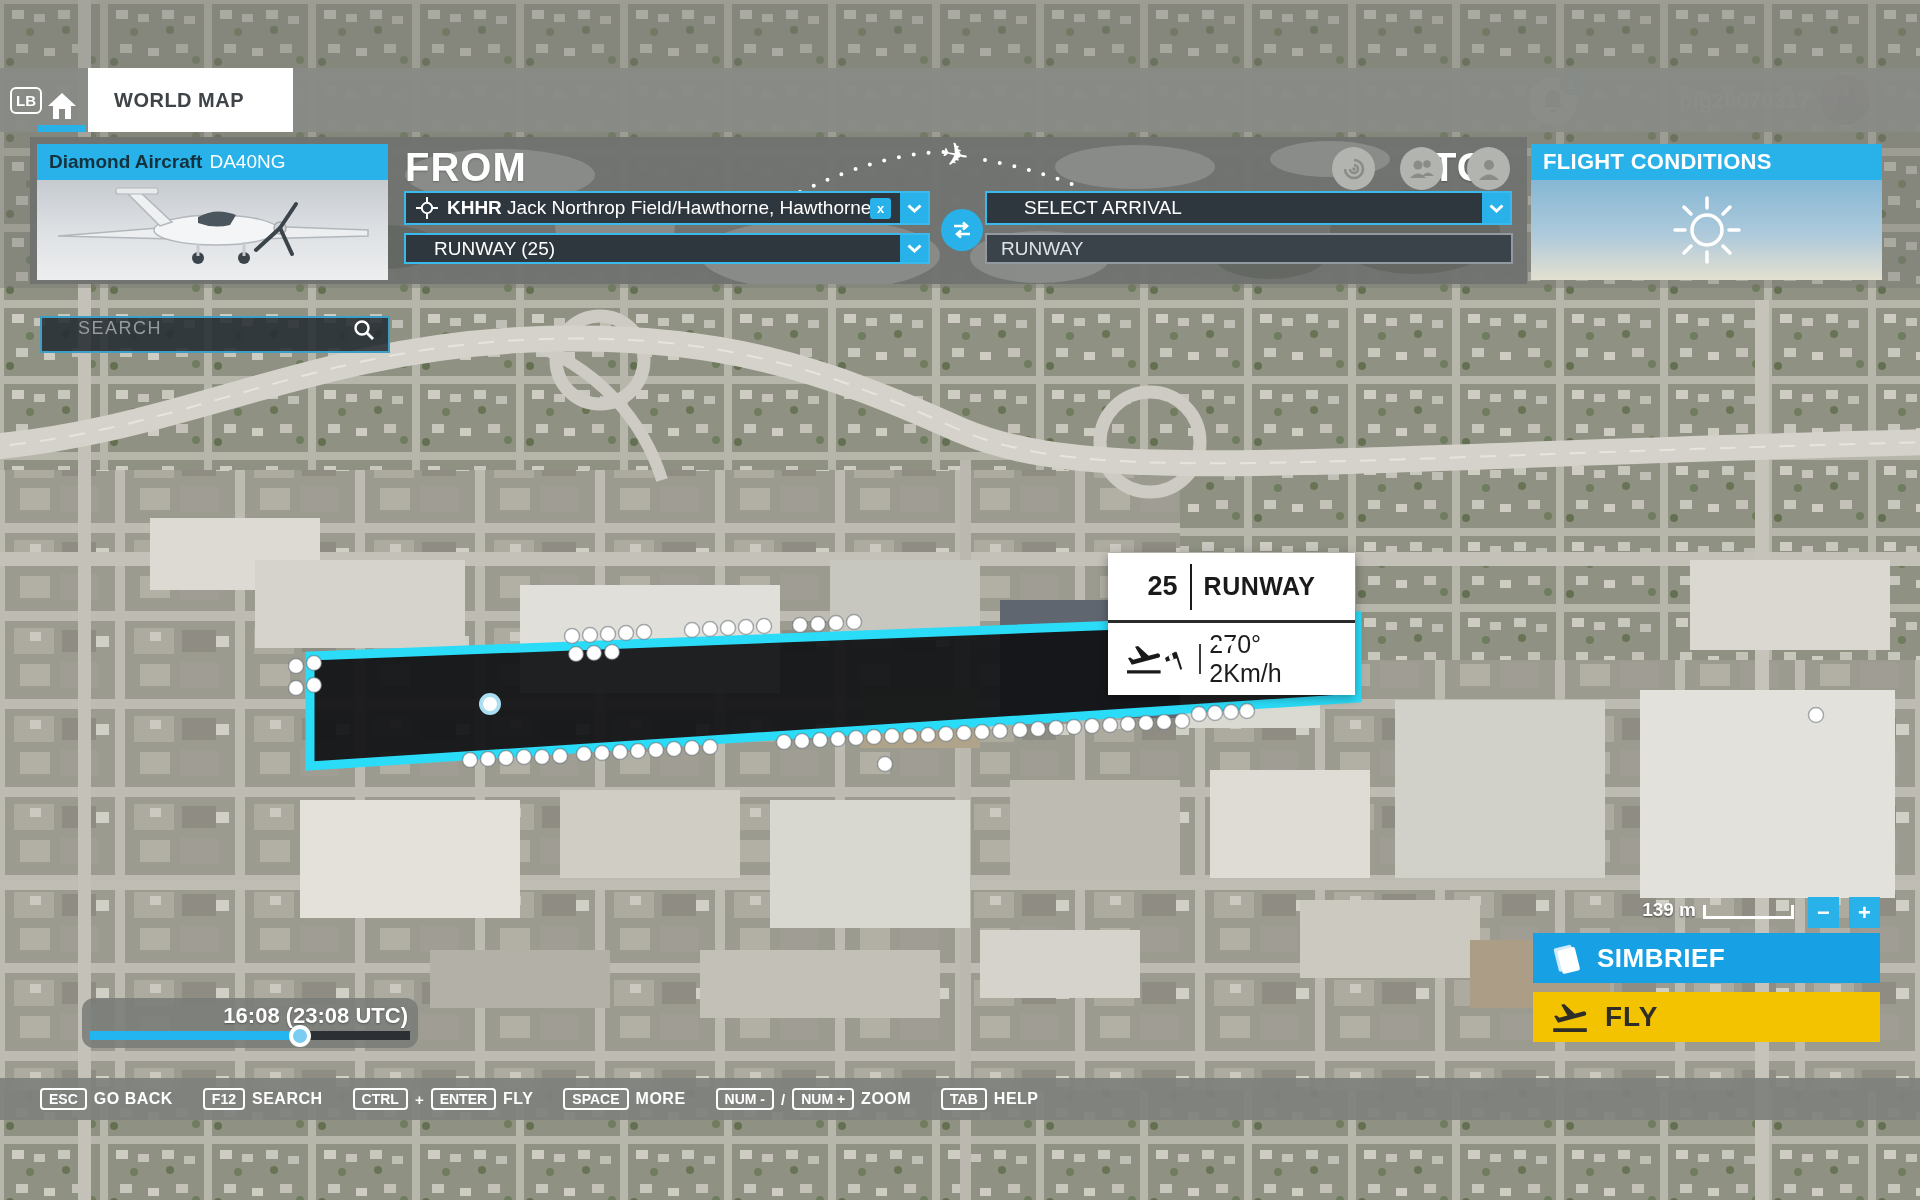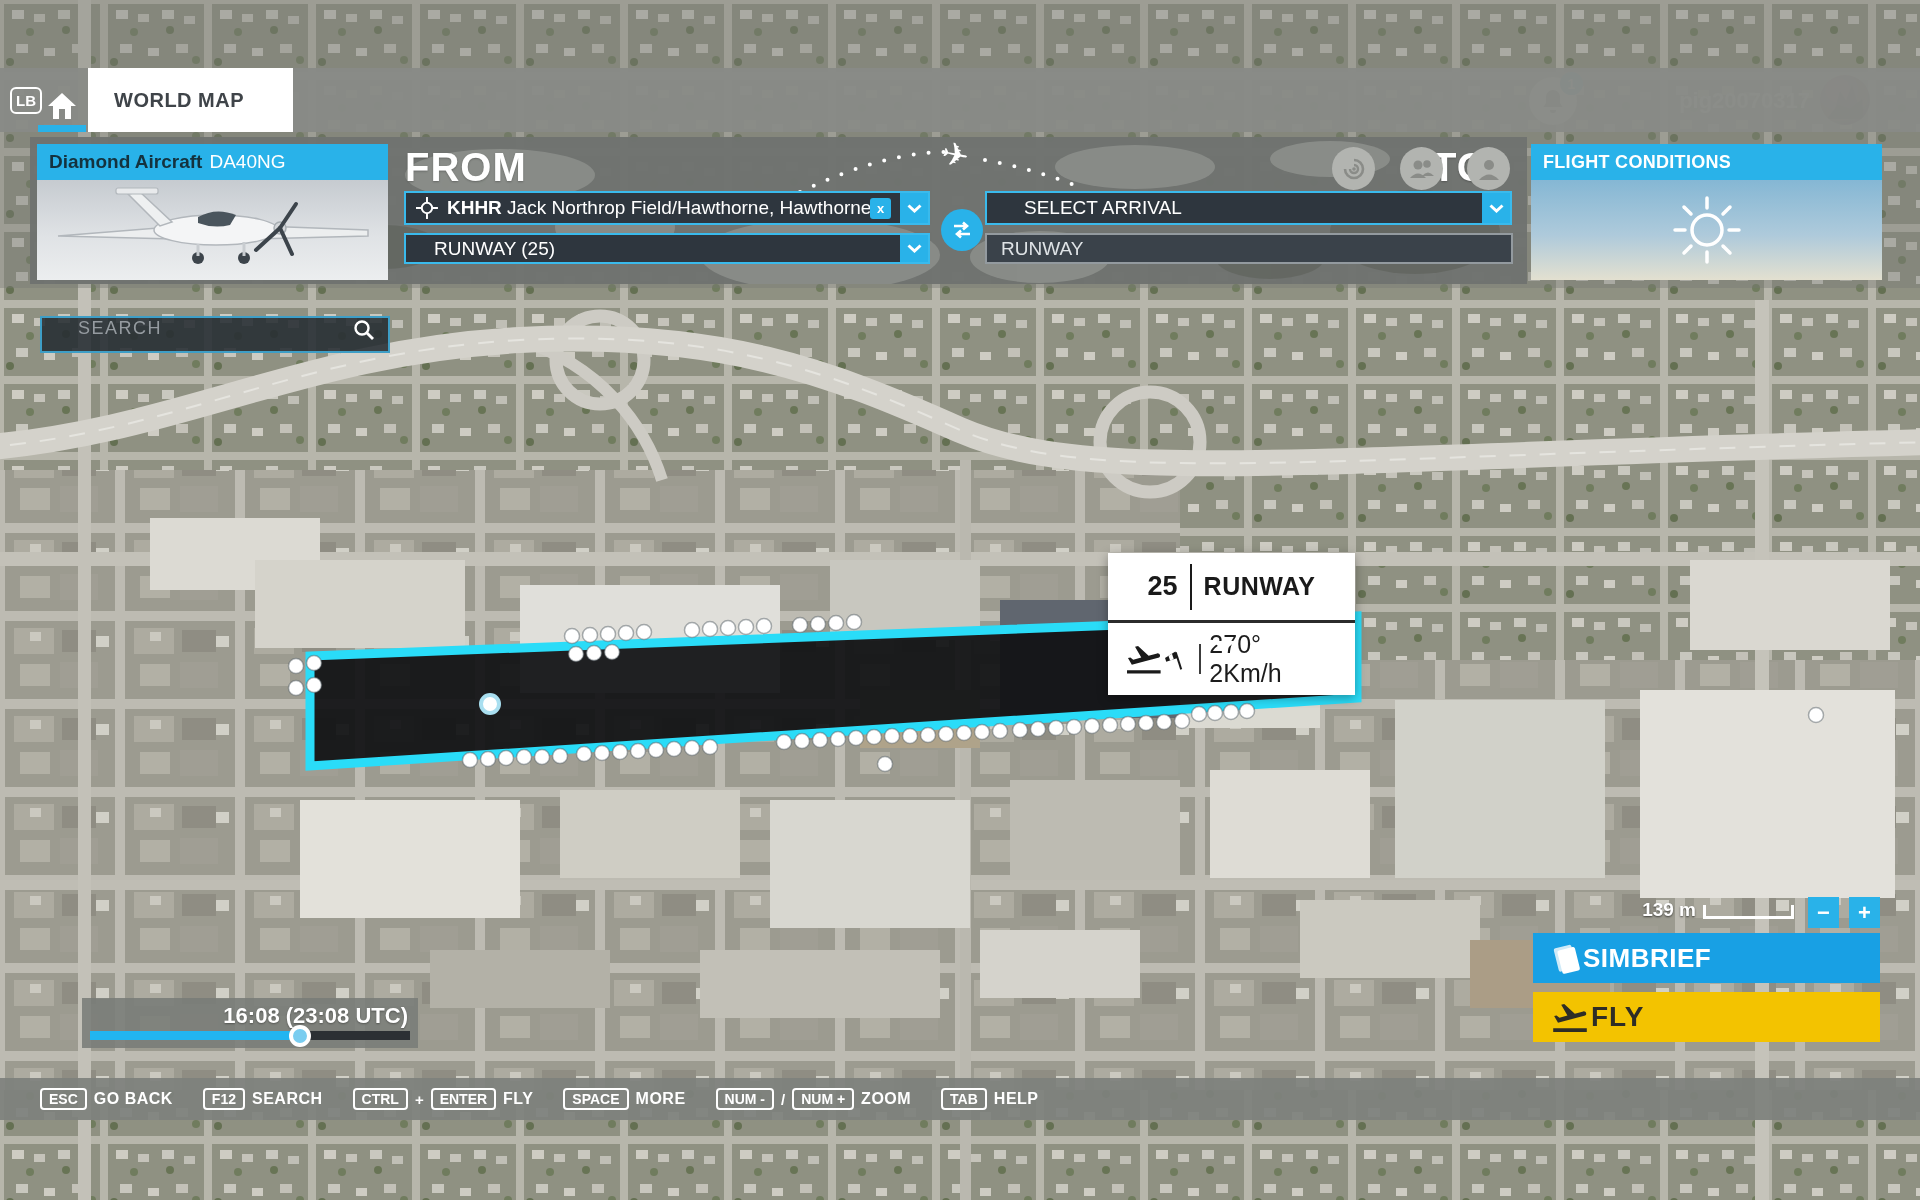--- a/index.html
+++ b/index.html
@@ -58,21 +58,21 @@
                   display:flex; align-items:center; color:#dfe3e6; font-size:19px; }
   .swap-btn { position:absolute; left:941px; top:209px; width:42px; height:42px; border-radius:50%;
               background:var(--accent); display:flex; align-items:center; justify-content:center; z-index:5; }
 
   
   .panel { position:absolute; top:144px; width:351px; height:136px; z-index:5; }
   .panel-hd { height:36px; background:var(--accent); display:flex; align-items:center;
               padding-left:12px; font-size:19px; }
   .panel-hd .mk { color:#14323e; font-weight:bold; }
   .panel-hd .md { color:#fff; margin-left:7px; }
-  .panel-hd .fc { color:#fff; font-weight:bold; font-size:18px; letter-spacing:.3px; }
+  .panel-hd .fc { color:#fff; font-weight:bold; font-size:22px; letter-spacing:.3px; }
   .ac-body { height:100px; background:linear-gradient(180deg,#c6cbd0 0%,#dfe2e5 55%,#eceeef 100%);
              display:flex; align-items:center; justify-content:center; }
   .fc-body { height:100px; background:linear-gradient(180deg,#85b7d4 0%,#aecadb 55%,#e3e0d0 100%);
              display:flex; align-items:center; justify-content:center; }
 
   
   .search { position:absolute; left:40px; top:316px; width:350px; height:37px; z-index:3;
             background:rgba(38,44,50,.88); border:2px solid #3e9ec6; display:flex; align-items:flex-start;
             padding:0 12px 0 36px; }
   .search .ph { color:#959ba0; font-size:18px; letter-spacing:1.5px; }
@@ -96,29 +96,29 @@
 
   
   .scale-label { position:absolute; left:1626px; top:899px; width:70px; text-align:right; color:#fff;
                  font-size:19px; font-weight:bold; text-shadow:0 1px 2px rgba(0,0,0,.6); z-index:5; }
   .scale-bracket { position:absolute; left:1703px; top:905px; width:91px; height:14px; z-index:5;
                    border-left:3px solid #fff; border-right:3px solid #fff; border-bottom:3px solid #fff; }
   .zoom-btn { position:absolute; top:897px; width:31px; height:31px; background:var(--accent); z-index:5;
               color:#fff; font-size:22px; font-weight:bold; display:flex; align-items:center;
               justify-content:center; line-height:0; }
   .btn-wide { position:absolute; left:1533px; width:347px; height:50px; z-index:5;
-              display:flex; align-items:center; padding-left:16px; }
+              display:flex; align-items:center; padding-left:16px; gap:14px; }
   .simbrief { top:933px; background:var(--simbrief-blue); }
   .simbrief span { color:#fff; font-weight:bold; font-size:26px; letter-spacing:.5px; }
   .flybtn { top:992px; background:var(--fly-yellow); }
   .flybtn span { color:#2e2d26; font-weight:800; font-size:28px; letter-spacing:1px; }
 
   
   .time-box { position:absolute; left:82px; top:998px; width:336px; height:50px; z-index:5;
-              background:rgba(121,124,120,.88); }
+              background:rgba(121,124,120,.88);border-radius:12px; }
   .time-txt { position:absolute; right:10px; top:5px; color:#fff; font-weight:bold; font-size:22px;
               text-shadow:0 1px 2px rgba(0,0,0,.35); }
   .time-track { position:absolute; left:8px; right:8px; bottom:8px; height:9px; background:#2c3034; }
   .time-fill { height:100%; background:#22b5f0; }
   .time-thumb { position:absolute; bottom:-7px; width:22px; height:22px; border-radius:50%;
                 background:#79cdf0; border:4px solid #fff; transform:translateX(-11px); }
 
   
   .sc-bar { position:absolute; left:0; top:1078px; width:1920px; height:42px; z-index:6;
             background:rgba(126,129,125,.93); display:flex; align-items:center;

